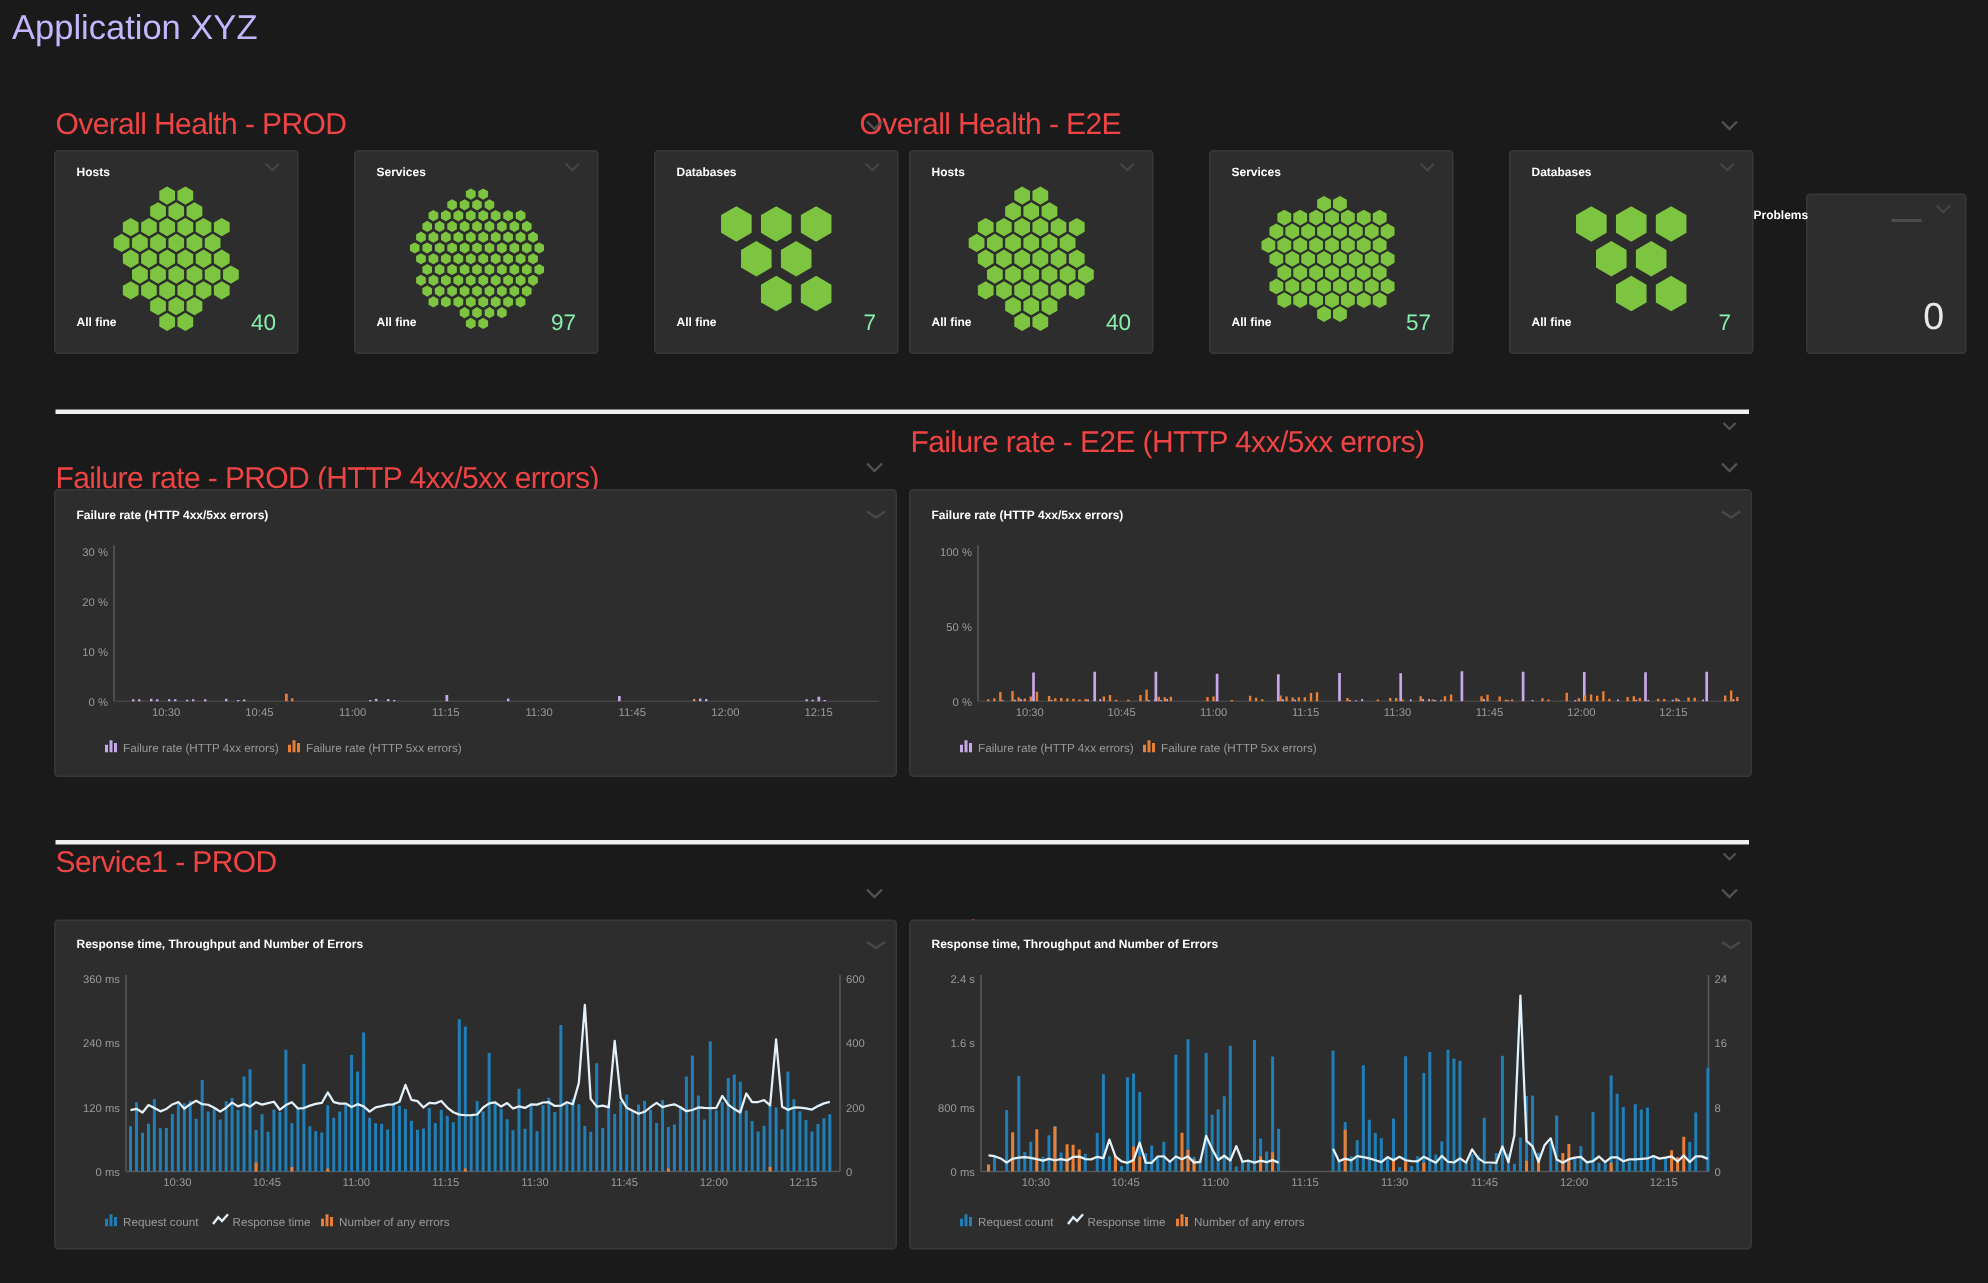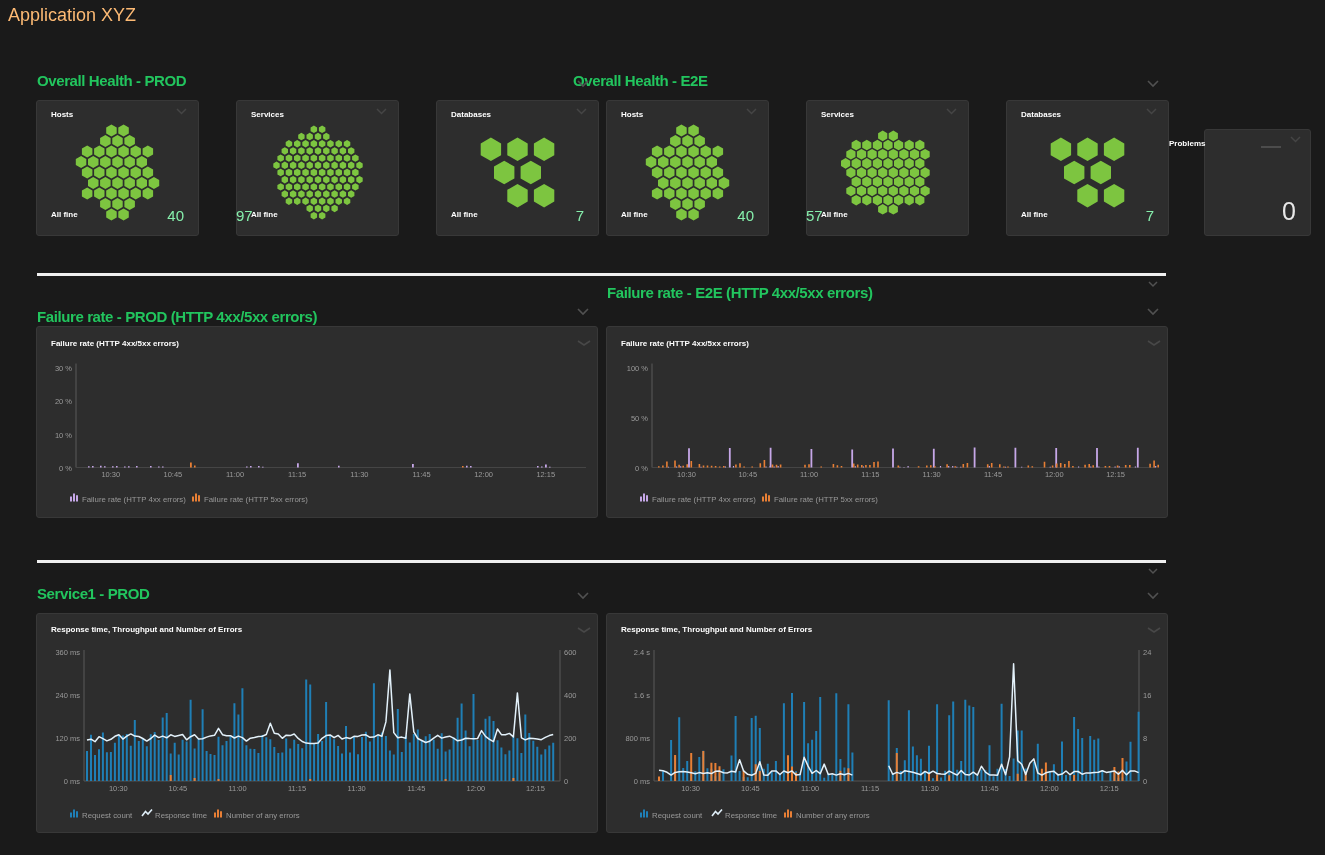--- a/index.html
+++ b/index.html
@@ -1,21 +1,21 @@
 <!DOCTYPE html>
 <html><head><meta charset="utf-8"><style>
 *{margin:0;padding:0;box-sizing:border-box}
 body{width:1325px;height:855px;background:#1a1a1a;font-family:"Liberation Sans",sans-serif;position:relative;overflow:hidden}
 .tile{position:absolute;background:#2d2d2d;border:1px solid #383838;border-radius:3px}
 .lab{position:absolute;font-size:8px;font-weight:bold;color:#fff}
-.sec{position:absolute;font-size:15px;font-weight:bold;color:#22c55e;letter-spacing:-0.4px}
+.sec{position:absolute;font-size:20px;font-weight:normal;color:#ef4444;letter-spacing:-0.4px}
 .num{position:absolute;font-size:15px;color:#86efac}
 .hr{position:absolute;height:3px;background:#f0f0f0}
 </style></head><body>
-<div style="position:absolute;left:8px;top:5px;font-size:18px;color:#fdba74">Application XYZ</div>
+<div style="position:absolute;left:8px;top:5px;font-size:23px;color:#c4b5fd">Application XYZ</div>
 <div class="sec" style="left:37px;top:72px">Overall Health - PROD</div>
 <div class="sec" style="left:573px;top:72px">Overall Health - E2E</div>
 <svg style="position:absolute;left:577px;top:80px" width="12" height="8">
     <polyline points="1,1 6.0,6 11,1" fill="none" stroke="#515151" stroke-width="1.6"></polyline>
   </svg>
 <svg style="position:absolute;left:1147px;top:80px" width="12" height="8">
     <polyline points="1,1 6.0,6 11,1" fill="none" stroke="#515151" stroke-width="1.6"></polyline>
   </svg>
 <div class="tile" style="left:36px;top:100px;width:163px;height:136px"></div>
 <div class="lab" style="left:51px;top:110px">Hosts</div>
@@ -47,24 +47,24 @@
     <polyline points="1,1 5.5,5.5 10,1" fill="none" stroke="#454545" stroke-width="1.5"></polyline>
   </svg>
 <div class="lab" style="left:821px;top:210px">All fine</div>
 <div class="tile" style="left:1006px;top:100px;width:163px;height:136px"></div>
 <div class="lab" style="left:1021px;top:110px">Databases</div>
 <svg style="position:absolute;left:1146px;top:108px" width="11" height="7.5">
     <polyline points="1,1 5.5,5.5 10,1" fill="none" stroke="#454545" stroke-width="1.5"></polyline>
   </svg>
 <div class="lab" style="left:1021px;top:210px">All fine</div>
 <div class="num" style="left:36px;top:207px;width:148px;text-align:right">40</div>
-<div class="num" style="left:236px;top:207px;width:148px;">97</div>
+<div class="num" style="left:236px;top:207px;width:148px;text-align:right">97</div>
 <div class="num" style="left:436px;top:207px;width:148px;text-align:right">7</div>
 <div class="num" style="left:606px;top:207px;width:148px;text-align:right">40</div>
-<div class="num" style="left:806px;top:207px;width:148px;text-align:left">57</div>
+<div class="num" style="left:806px;top:207px;width:148px;text-align:right">57</div>
 <div class="num" style="left:1006px;top:207px;width:148px;text-align:right">7</div>
 <svg style="position:absolute;left:0;top:0" width="1325" height="855">
     <path d="M116.7 127.4L116.7 133.4L111.4 136.5L106.2 133.4L106.2 127.4L111.4 124.4ZM128.8 127.4L128.8 133.4L123.6 136.5L118.3 133.4L118.3 127.4L123.6 124.4ZM110.6 137.9L110.6 144.0L105.4 147.0L100.1 144.0L100.1 137.9L105.4 134.9ZM122.7 137.9L122.7 144.0L117.5 147.0L112.3 144.0L112.3 137.9L117.5 134.9ZM134.9 137.9L134.9 144.0L129.6 147.0L124.4 144.0L124.4 137.9L129.6 134.9ZM92.4 148.4L92.4 154.5L87.2 157.5L81.9 154.5L81.9 148.4L87.2 145.4ZM104.5 148.4L104.5 154.5L99.3 157.5L94.1 154.5L94.1 148.4L99.3 145.4ZM116.7 148.4L116.7 154.5L111.4 157.5L106.2 154.5L106.2 148.4L111.4 145.4ZM128.8 148.4L128.8 154.5L123.6 157.5L118.3 154.5L118.3 148.4L123.6 145.4ZM140.9 148.4L140.9 154.5L135.7 157.5L130.5 154.5L130.5 148.4L135.7 145.4ZM153.1 148.4L153.1 154.5L147.8 157.5L142.6 154.5L142.6 148.4L147.8 145.4ZM86.3 159.0L86.3 165.0L81.1 168.0L75.8 165.0L75.8 159.0L81.1 155.9ZM98.5 159.0L98.5 165.0L93.2 168.0L88.0 165.0L88.0 159.0L93.2 155.9ZM110.6 159.0L110.6 165.0L105.4 168.0L100.1 165.0L100.1 159.0L105.4 155.9ZM122.7 159.0L122.7 165.0L117.5 168.0L112.3 165.0L112.3 159.0L117.5 155.9ZM134.9 159.0L134.9 165.0L129.6 168.0L124.4 165.0L124.4 159.0L129.6 155.9ZM147.0 159.0L147.0 165.0L141.8 168.0L136.5 165.0L136.5 159.0L141.8 155.9ZM92.4 169.5L92.4 175.5L87.2 178.6L81.9 175.5L81.9 169.5L87.2 166.4ZM104.5 169.5L104.5 175.5L99.3 178.6L94.1 175.5L94.1 169.5L99.3 166.4ZM116.7 169.5L116.7 175.5L111.4 178.6L106.2 175.5L106.2 169.5L111.4 166.4ZM128.8 169.5L128.8 175.5L123.6 178.6L118.3 175.5L118.3 169.5L123.6 166.4ZM140.9 169.5L140.9 175.5L135.7 178.6L130.5 175.5L130.5 169.5L135.7 166.4ZM153.1 169.5L153.1 175.5L147.8 178.6L142.6 175.5L142.6 169.5L147.8 166.4ZM98.5 180.0L98.5 186.0L93.2 189.1L88.0 186.0L88.0 180.0L93.2 177.0ZM110.6 180.0L110.6 186.0L105.4 189.1L100.1 186.0L100.1 180.0L105.4 177.0ZM122.7 180.0L122.7 186.0L117.5 189.1L112.3 186.0L112.3 180.0L117.5 177.0ZM134.9 180.0L134.9 186.0L129.6 189.1L124.4 186.0L124.4 180.0L129.6 177.0ZM147.0 180.0L147.0 186.0L141.8 189.1L136.5 186.0L136.5 180.0L141.8 177.0ZM159.2 180.0L159.2 186.0L153.9 189.1L148.7 186.0L148.7 180.0L153.9 177.0ZM92.4 190.5L92.4 196.6L87.2 199.6L81.9 196.6L81.9 190.5L87.2 187.5ZM104.5 190.5L104.5 196.6L99.3 199.6L94.1 196.6L94.1 190.5L99.3 187.5ZM116.7 190.5L116.7 196.6L111.4 199.6L106.2 196.6L106.2 190.5L111.4 187.5ZM128.8 190.5L128.8 196.6L123.6 199.6L118.3 196.6L118.3 190.5L123.6 187.5ZM140.9 190.5L140.9 196.6L135.7 199.6L130.5 196.6L130.5 190.5L135.7 187.5ZM153.1 190.5L153.1 196.6L147.8 199.6L142.6 196.6L142.6 190.5L147.8 187.5ZM110.6 201.0L110.6 207.1L105.4 210.1L100.1 207.1L100.1 201.0L105.4 198.0ZM122.7 201.0L122.7 207.1L117.5 210.1L112.3 207.1L112.3 201.0L117.5 198.0ZM134.9 201.0L134.9 207.1L129.6 210.1L124.4 207.1L124.4 201.0L129.6 198.0ZM116.7 211.6L116.7 217.6L111.4 220.6L106.2 217.6L106.2 211.6L111.4 208.5ZM128.8 211.6L128.8 217.6L123.6 220.6L118.3 217.6L118.3 211.6L123.6 208.5Z" fill="#7dc540"></path>
     <path d="M686.7 127.4L686.7 133.4L681.4 136.5L676.2 133.4L676.2 127.4L681.4 124.4ZM698.8 127.4L698.8 133.4L693.6 136.5L688.3 133.4L688.3 127.4L693.6 124.4ZM680.6 137.9L680.6 144.0L675.4 147.0L670.1 144.0L670.1 137.9L675.4 134.9ZM692.7 137.9L692.7 144.0L687.5 147.0L682.3 144.0L682.3 137.9L687.5 134.9ZM704.9 137.9L704.9 144.0L699.6 147.0L694.4 144.0L694.4 137.9L699.6 134.9ZM662.4 148.4L662.4 154.5L657.1 157.5L651.9 154.5L651.9 148.4L657.1 145.4ZM674.5 148.4L674.5 154.5L669.3 157.5L664.1 154.5L664.1 148.4L669.3 145.4ZM686.7 148.4L686.7 154.5L681.4 157.5L676.2 154.5L676.2 148.4L681.4 145.4ZM698.8 148.4L698.8 154.5L693.6 157.5L688.3 154.5L688.3 148.4L693.6 145.4ZM710.9 148.4L710.9 154.5L705.7 157.5L700.5 154.5L700.5 148.4L705.7 145.4ZM723.1 148.4L723.1 154.5L717.9 157.5L712.6 154.5L712.6 148.4L717.9 145.4ZM656.3 159.0L656.3 165.0L651.1 168.0L645.8 165.0L645.8 159.0L651.1 155.9ZM668.5 159.0L668.5 165.0L663.2 168.0L658.0 165.0L658.0 159.0L663.2 155.9ZM680.6 159.0L680.6 165.0L675.4 168.0L670.1 165.0L670.1 159.0L675.4 155.9ZM692.7 159.0L692.7 165.0L687.5 168.0L682.3 165.0L682.3 159.0L687.5 155.9ZM704.9 159.0L704.9 165.0L699.6 168.0L694.4 165.0L694.4 159.0L699.6 155.9ZM717.0 159.0L717.0 165.0L711.8 168.0L706.5 165.0L706.5 159.0L711.8 155.9ZM662.4 169.5L662.4 175.5L657.1 178.6L651.9 175.5L651.9 169.5L657.1 166.4ZM674.5 169.5L674.5 175.5L669.3 178.6L664.1 175.5L664.1 169.5L669.3 166.4ZM686.7 169.5L686.7 175.5L681.4 178.6L676.2 175.5L676.2 169.5L681.4 166.4ZM698.8 169.5L698.8 175.5L693.6 178.6L688.3 175.5L688.3 169.5L693.6 166.4ZM710.9 169.5L710.9 175.5L705.7 178.6L700.5 175.5L700.5 169.5L705.7 166.4ZM723.1 169.5L723.1 175.5L717.9 178.6L712.6 175.5L712.6 169.5L717.9 166.4ZM668.5 180.0L668.5 186.0L663.2 189.1L658.0 186.0L658.0 180.0L663.2 177.0ZM680.6 180.0L680.6 186.0L675.4 189.1L670.1 186.0L670.1 180.0L675.4 177.0ZM692.7 180.0L692.7 186.0L687.5 189.1L682.3 186.0L682.3 180.0L687.5 177.0ZM704.9 180.0L704.9 186.0L699.6 189.1L694.4 186.0L694.4 180.0L699.6 177.0ZM717.0 180.0L717.0 186.0L711.8 189.1L706.5 186.0L706.5 180.0L711.8 177.0ZM729.2 180.0L729.2 186.0L723.9 189.1L718.7 186.0L718.7 180.0L723.9 177.0ZM662.4 190.5L662.4 196.6L657.1 199.6L651.9 196.6L651.9 190.5L657.1 187.5ZM674.5 190.5L674.5 196.6L669.3 199.6L664.1 196.6L664.1 190.5L669.3 187.5ZM686.7 190.5L686.7 196.6L681.4 199.6L676.2 196.6L676.2 190.5L681.4 187.5ZM698.8 190.5L698.8 196.6L693.6 199.6L688.3 196.6L688.3 190.5L693.6 187.5ZM710.9 190.5L710.9 196.6L705.7 199.6L700.5 196.6L700.5 190.5L705.7 187.5ZM723.1 190.5L723.1 196.6L717.9 199.6L712.6 196.6L712.6 190.5L717.9 187.5ZM680.6 201.0L680.6 207.1L675.4 210.1L670.1 207.1L670.1 201.0L675.4 198.0ZM692.7 201.0L692.7 207.1L687.5 210.1L682.3 207.1L682.3 201.0L687.5 198.0ZM704.9 201.0L704.9 207.1L699.6 210.1L694.4 207.1L694.4 201.0L699.6 198.0ZM686.7 211.6L686.7 217.6L681.4 220.6L676.2 217.6L676.2 211.6L681.4 208.5ZM698.8 211.6L698.8 217.6L693.6 220.6L688.3 217.6L688.3 211.6L693.6 208.5Z" fill="#7dc540"></path>
     <path d="M317.1 127.5L317.1 131.2L313.9 133.1L310.6 131.2L310.6 127.5L313.9 125.6ZM325.4 127.5L325.4 131.2L322.1 133.1L318.9 131.2L318.9 127.5L322.1 125.6ZM304.6 134.7L304.6 138.4L301.4 140.3L298.2 138.4L298.2 134.7L301.4 132.8ZM312.9 134.7L312.9 138.4L309.7 140.3L306.5 138.4L306.5 134.7L309.7 132.8ZM321.2 134.7L321.2 138.4L318.0 140.3L314.8 138.4L314.8 134.7L318.0 132.8ZM329.5 134.7L329.5 138.4L326.3 140.3L323.1 138.4L323.1 134.7L326.3 132.8ZM292.2 141.9L292.2 145.6L288.9 147.5L285.7 145.6L285.7 141.9L288.9 140.0ZM300.5 141.9L300.5 145.6L297.2 147.5L294.0 145.6L294.0 141.9L297.2 140.0ZM308.8 141.9L308.8 145.6L305.6 147.5L302.3 145.6L302.3 141.9L305.6 140.0ZM317.1 141.9L317.1 145.6L313.9 147.5L310.6 145.6L310.6 141.9L313.9 140.0ZM325.4 141.9L325.4 145.6L322.1 147.5L318.9 145.6L318.9 141.9L322.1 140.0ZM333.7 141.9L333.7 145.6L330.4 147.5L327.2 145.6L327.2 141.9L330.4 140.0ZM342.0 141.9L342.0 145.6L338.8 147.5L335.5 145.6L335.5 141.9L338.8 140.0ZM350.3 141.9L350.3 145.6L347.1 147.5L343.8 145.6L343.8 141.9L347.1 140.0ZM288.0 149.1L288.0 152.8L284.8 154.7L281.6 152.8L281.6 149.1L284.8 147.2ZM296.3 149.1L296.3 152.8L293.1 154.7L289.9 152.8L289.9 149.1L293.1 147.2ZM304.6 149.1L304.6 152.8L301.4 154.7L298.2 152.8L298.2 149.1L301.4 147.2ZM312.9 149.1L312.9 152.8L309.7 154.7L306.5 152.8L306.5 149.1L309.7 147.2ZM321.2 149.1L321.2 152.8L318.0 154.7L314.8 152.8L314.8 149.1L318.0 147.2ZM329.5 149.1L329.5 152.8L326.3 154.7L323.1 152.8L323.1 149.1L326.3 147.2ZM337.8 149.1L337.8 152.8L334.6 154.7L331.4 152.8L331.4 149.1L334.6 147.2ZM346.1 149.1L346.1 152.8L342.9 154.7L339.7 152.8L339.7 149.1L342.9 147.2ZM354.4 149.1L354.4 152.8L351.2 154.7L348.0 152.8L348.0 149.1L351.2 147.2ZM283.9 156.3L283.9 160.0L280.6 161.8L277.4 160.0L277.4 156.3L280.6 154.4ZM292.2 156.3L292.2 160.0L288.9 161.8L285.7 160.0L285.7 156.3L288.9 154.4ZM300.5 156.3L300.5 160.0L297.2 161.8L294.0 160.0L294.0 156.3L297.2 154.4ZM308.8 156.3L308.8 160.0L305.6 161.8L302.3 160.0L302.3 156.3L305.6 154.4ZM317.1 156.3L317.1 160.0L313.9 161.8L310.6 160.0L310.6 156.3L313.9 154.4ZM325.4 156.3L325.4 160.0L322.1 161.8L318.9 160.0L318.9 156.3L322.1 154.4ZM333.7 156.3L333.7 160.0L330.4 161.8L327.2 160.0L327.2 156.3L330.4 154.4ZM342.0 156.3L342.0 160.0L338.8 161.8L335.5 160.0L335.5 156.3L338.8 154.4ZM350.3 156.3L350.3 160.0L347.1 161.8L343.8 160.0L343.8 156.3L347.1 154.4ZM358.6 156.3L358.6 160.0L355.4 161.8L352.1 160.0L352.1 156.3L355.4 154.4ZM279.7 163.4L279.7 167.2L276.5 169.0L273.3 167.2L273.3 163.4L276.5 161.6ZM288.0 163.4L288.0 167.2L284.8 169.0L281.6 167.2L281.6 163.4L284.8 161.6ZM296.3 163.4L296.3 167.2L293.1 169.0L289.9 167.2L289.9 163.4L293.1 161.6ZM304.6 163.4L304.6 167.2L301.4 169.0L298.2 167.2L298.2 163.4L301.4 161.6ZM312.9 163.4L312.9 167.2L309.7 169.0L306.5 167.2L306.5 163.4L309.7 161.6ZM321.2 163.4L321.2 167.2L318.0 169.0L314.8 167.2L314.8 163.4L318.0 161.6ZM329.5 163.4L329.5 167.2L326.3 169.0L323.1 167.2L323.1 163.4L326.3 161.6ZM337.8 163.4L337.8 167.2L334.6 169.0L331.4 167.2L331.4 163.4L334.6 161.6ZM346.1 163.4L346.1 167.2L342.9 169.0L339.7 167.2L339.7 163.4L342.9 161.6ZM354.4 163.4L354.4 167.2L351.2 169.0L348.0 167.2L348.0 163.4L351.2 161.6ZM362.7 163.4L362.7 167.2L359.5 169.0L356.3 167.2L356.3 163.4L359.5 161.6ZM283.9 170.6L283.9 174.4L280.6 176.2L277.4 174.4L277.4 170.6L280.6 168.8ZM292.2 170.6L292.2 174.4L288.9 176.2L285.7 174.4L285.7 170.6L288.9 168.8ZM300.5 170.6L300.5 174.4L297.2 176.2L294.0 174.4L294.0 170.6L297.2 168.8ZM308.8 170.6L308.8 174.4L305.6 176.2L302.3 174.4L302.3 170.6L305.6 168.8ZM317.1 170.6L317.1 174.4L313.9 176.2L310.6 174.4L310.6 170.6L313.9 168.8ZM325.4 170.6L325.4 174.4L322.1 176.2L318.9 174.4L318.9 170.6L322.1 168.8ZM333.7 170.6L333.7 174.4L330.4 176.2L327.2 174.4L327.2 170.6L330.4 168.8ZM342.0 170.6L342.0 174.4L338.8 176.2L335.5 174.4L335.5 170.6L338.8 168.8ZM350.3 170.6L350.3 174.4L347.1 176.2L343.8 174.4L343.8 170.6L347.1 168.8ZM358.6 170.6L358.6 174.4L355.4 176.2L352.1 174.4L352.1 170.6L355.4 168.8ZM288.0 177.8L288.0 181.6L284.8 183.4L281.6 181.6L281.6 177.8L284.8 176.0ZM296.3 177.8L296.3 181.6L293.1 183.4L289.9 181.6L289.9 177.8L293.1 176.0ZM304.6 177.8L304.6 181.6L301.4 183.4L298.2 181.6L298.2 177.8L301.4 176.0ZM312.9 177.8L312.9 181.6L309.7 183.4L306.5 181.6L306.5 177.8L309.7 176.0ZM321.2 177.8L321.2 181.6L318.0 183.4L314.8 181.6L314.8 177.8L318.0 176.0ZM329.5 177.8L329.5 181.6L326.3 183.4L323.1 181.6L323.1 177.8L326.3 176.0ZM337.8 177.8L337.8 181.6L334.6 183.4L331.4 181.6L331.4 177.8L334.6 176.0ZM346.1 177.8L346.1 181.6L342.9 183.4L339.7 181.6L339.7 177.8L342.9 176.0ZM354.4 177.8L354.4 181.6L351.2 183.4L348.0 181.6L348.0 177.8L351.2 176.0ZM362.7 177.8L362.7 181.6L359.5 183.4L356.3 181.6L356.3 177.8L359.5 176.0ZM283.9 185.0L283.9 188.7L280.6 190.6L277.4 188.7L277.4 185.0L280.6 183.2ZM292.2 185.0L292.2 188.7L288.9 190.6L285.7 188.7L285.7 185.0L288.9 183.2ZM300.5 185.0L300.5 188.7L297.2 190.6L294.0 188.7L294.0 185.0L297.2 183.2ZM308.8 185.0L308.8 188.7L305.6 190.6L302.3 188.7L302.3 185.0L305.6 183.2ZM317.1 185.0L317.1 188.7L313.9 190.6L310.6 188.7L310.6 185.0L313.9 183.2ZM325.4 185.0L325.4 188.7L322.1 190.6L318.9 188.7L318.9 185.0L322.1 183.2ZM333.7 185.0L333.7 188.7L330.4 190.6L327.2 188.7L327.2 185.0L330.4 183.2ZM342.0 185.0L342.0 188.7L338.8 190.6L335.5 188.7L335.5 185.0L338.8 183.2ZM350.3 185.0L350.3 188.7L347.1 190.6L343.8 188.7L343.8 185.0L347.1 183.2ZM358.6 185.0L358.6 188.7L355.4 190.6L352.1 188.7L352.1 185.0L355.4 183.2ZM288.0 192.2L288.0 195.9L284.8 197.8L281.6 195.9L281.6 192.2L284.8 190.3ZM296.3 192.2L296.3 195.9L293.1 197.8L289.9 195.9L289.9 192.2L293.1 190.3ZM304.6 192.2L304.6 195.9L301.4 197.8L298.2 195.9L298.2 192.2L301.4 190.3ZM312.9 192.2L312.9 195.9L309.7 197.8L306.5 195.9L306.5 192.2L309.7 190.3ZM321.2 192.2L321.2 195.9L318.0 197.8L314.8 195.9L314.8 192.2L318.0 190.3ZM329.5 192.2L329.5 195.9L326.3 197.8L323.1 195.9L323.1 192.2L326.3 190.3ZM337.8 192.2L337.8 195.9L334.6 197.8L331.4 195.9L331.4 192.2L334.6 190.3ZM346.1 192.2L346.1 195.9L342.9 197.8L339.7 195.9L339.7 192.2L342.9 190.3ZM354.4 192.2L354.4 195.9L351.2 197.8L348.0 195.9L348.0 192.2L351.2 190.3ZM292.2 199.4L292.2 203.1L288.9 205.0L285.7 203.1L285.7 199.4L288.9 197.5ZM300.5 199.4L300.5 203.1L297.2 205.0L294.0 203.1L294.0 199.4L297.2 197.5ZM308.8 199.4L308.8 203.1L305.6 205.0L302.3 203.1L302.3 199.4L305.6 197.5ZM317.1 199.4L317.1 203.1L313.9 205.0L310.6 203.1L310.6 199.4L313.9 197.5ZM325.4 199.4L325.4 203.1L322.1 205.0L318.9 203.1L318.9 199.4L322.1 197.5ZM333.7 199.4L333.7 203.1L330.4 205.0L327.2 203.1L327.2 199.4L330.4 197.5ZM342.0 199.4L342.0 203.1L338.8 205.0L335.5 203.1L335.5 199.4L338.8 197.5ZM350.3 199.4L350.3 203.1L347.1 205.0L343.8 203.1L343.8 199.4L347.1 197.5ZM312.9 206.6L312.9 210.3L309.7 212.2L306.5 210.3L306.5 206.6L309.7 204.7ZM321.2 206.6L321.2 210.3L318.0 212.2L314.8 210.3L314.8 206.6L318.0 204.7ZM329.5 206.6L329.5 210.3L326.3 212.2L323.1 210.3L323.1 206.6L326.3 204.7ZM337.8 206.6L337.8 210.3L334.6 212.2L331.4 210.3L331.4 206.6L334.6 204.7ZM317.1 213.8L317.1 217.5L313.9 219.4L310.6 217.5L310.6 213.8L313.9 211.9ZM325.4 213.8L325.4 217.5L322.1 219.4L318.9 217.5L318.9 213.8L322.1 211.9Z" fill="#7dc540"></path>
     <path d="M887.3 133.2L887.3 138.5L882.7 141.2L878.1 138.5L878.1 133.2L882.7 130.6ZM897.9 133.2L897.9 138.5L893.3 141.2L888.7 138.5L888.7 133.2L893.3 130.6ZM860.8 142.4L860.8 147.7L856.2 150.3L851.6 147.7L851.6 142.4L856.2 139.8ZM871.4 142.4L871.4 147.7L866.8 150.3L862.2 147.7L862.2 142.4L866.8 139.8ZM882.0 142.4L882.0 147.7L877.4 150.3L872.8 147.7L872.8 142.4L877.4 139.8ZM892.6 142.4L892.6 147.7L888.0 150.3L883.4 147.7L883.4 142.4L888.0 139.8ZM903.2 142.4L903.2 147.7L898.6 150.3L894.0 147.7L894.0 142.4L898.6 139.8ZM913.8 142.4L913.8 147.7L909.2 150.3L904.6 147.7L904.6 142.4L909.2 139.8ZM924.4 142.4L924.4 147.7L919.8 150.3L915.2 147.7L915.2 142.4L919.8 139.8ZM855.5 151.6L855.5 156.9L850.9 159.5L846.3 156.9L846.3 151.6L850.9 149.0ZM866.1 151.6L866.1 156.9L861.5 159.5L856.9 156.9L856.9 151.6L861.5 149.0ZM876.7 151.6L876.7 156.9L872.1 159.5L867.5 156.9L867.5 151.6L872.1 149.0ZM887.3 151.6L887.3 156.9L882.7 159.5L878.1 156.9L878.1 151.6L882.7 149.0ZM897.9 151.6L897.9 156.9L893.3 159.5L888.7 156.9L888.7 151.6L893.3 149.0ZM908.5 151.6L908.5 156.9L903.9 159.5L899.3 156.9L899.3 151.6L903.9 149.0ZM919.1 151.6L919.1 156.9L914.5 159.5L909.9 156.9L909.9 151.6L914.5 149.0ZM929.7 151.6L929.7 156.9L925.1 159.5L920.5 156.9L920.5 151.6L925.1 149.0ZM850.2 160.8L850.2 166.1L845.6 168.7L841.0 166.1L841.0 160.8L845.6 158.1ZM860.8 160.8L860.8 166.1L856.2 168.7L851.6 166.1L851.6 160.8L856.2 158.1ZM871.4 160.8L871.4 166.1L866.8 168.7L862.2 166.1L862.2 160.8L866.8 158.1ZM882.0 160.8L882.0 166.1L877.4 168.7L872.8 166.1L872.8 160.8L877.4 158.1ZM892.6 160.8L892.6 166.1L888.0 168.7L883.4 166.1L883.4 160.8L888.0 158.1ZM903.2 160.8L903.2 166.1L898.6 168.7L894.0 166.1L894.0 160.8L898.6 158.1ZM913.8 160.8L913.8 166.1L909.2 168.7L904.6 166.1L904.6 160.8L909.2 158.1ZM924.4 160.8L924.4 166.1L919.8 168.7L915.2 166.1L915.2 160.8L919.8 158.1ZM855.5 170.0L855.5 175.2L850.9 177.9L846.3 175.2L846.3 170.0L850.9 167.3ZM866.1 170.0L866.1 175.2L861.5 177.9L856.9 175.2L856.9 170.0L861.5 167.3ZM876.7 170.0L876.7 175.2L872.1 177.9L867.5 175.2L867.5 170.0L872.1 167.3ZM887.3 170.0L887.3 175.2L882.7 177.9L878.1 175.2L878.1 170.0L882.7 167.3ZM897.9 170.0L897.9 175.2L893.3 177.9L888.7 175.2L888.7 170.0L893.3 167.3ZM908.5 170.0L908.5 175.2L903.9 177.9L899.3 175.2L899.3 170.0L903.9 167.3ZM919.1 170.0L919.1 175.2L914.5 177.9L909.9 175.2L909.9 170.0L914.5 167.3ZM929.7 170.0L929.7 175.2L925.1 177.9L920.5 175.2L920.5 170.0L925.1 167.3ZM860.8 179.1L860.8 184.4L856.2 187.1L851.6 184.4L851.6 179.1L856.2 176.5ZM871.4 179.1L871.4 184.4L866.8 187.1L862.2 184.4L862.2 179.1L866.8 176.5ZM882.0 179.1L882.0 184.4L877.4 187.1L872.8 184.4L872.8 179.1L877.4 176.5ZM892.6 179.1L892.6 184.4L888.0 187.1L883.4 184.4L883.4 179.1L888.0 176.5ZM903.2 179.1L903.2 184.4L898.6 187.1L894.0 184.4L894.0 179.1L898.6 176.5ZM913.8 179.1L913.8 184.4L909.2 187.1L904.6 184.4L904.6 179.1L909.2 176.5ZM924.4 179.1L924.4 184.4L919.8 187.1L915.2 184.4L915.2 179.1L919.8 176.5ZM855.5 188.3L855.5 193.6L850.9 196.2L846.3 193.6L846.3 188.3L850.9 185.7ZM866.1 188.3L866.1 193.6L861.5 196.2L856.9 193.6L856.9 188.3L861.5 185.7ZM876.7 188.3L876.7 193.6L872.1 196.2L867.5 193.6L867.5 188.3L872.1 185.7ZM887.3 188.3L887.3 193.6L882.7 196.2L878.1 193.6L878.1 188.3L882.7 185.7ZM897.9 188.3L897.9 193.6L893.3 196.2L888.7 193.6L888.7 188.3L893.3 185.7ZM908.5 188.3L908.5 193.6L903.9 196.2L899.3 193.6L899.3 188.3L903.9 185.7ZM919.1 188.3L919.1 193.6L914.5 196.2L909.9 193.6L909.9 188.3L914.5 185.7ZM929.7 188.3L929.7 193.6L925.1 196.2L920.5 193.6L920.5 188.3L925.1 185.7ZM860.8 197.5L860.8 202.8L856.2 205.4L851.6 202.8L851.6 197.5L856.2 194.9ZM871.4 197.5L871.4 202.8L866.8 205.4L862.2 202.8L862.2 197.5L866.8 194.9ZM882.0 197.5L882.0 202.8L877.4 205.4L872.8 202.8L872.8 197.5L877.4 194.9ZM892.6 197.5L892.6 202.8L888.0 205.4L883.4 202.8L883.4 197.5L888.0 194.9ZM903.2 197.5L903.2 202.8L898.6 205.4L894.0 202.8L894.0 197.5L898.6 194.9ZM913.8 197.5L913.8 202.8L909.2 205.4L904.6 202.8L904.6 197.5L909.2 194.9ZM924.4 197.5L924.4 202.8L919.8 205.4L915.2 202.8L915.2 197.5L919.8 194.9ZM887.3 206.7L887.3 212.0L882.7 214.6L878.1 212.0L878.1 206.7L882.7 204.0ZM897.9 206.7L897.9 212.0L893.3 214.6L888.7 212.0L888.7 206.7L893.3 204.0Z" fill="#7dc540"></path>
     <path d="M501.1 143.4L501.1 155.2L490.9 161.1L480.7 155.2L480.7 143.4L490.9 137.5ZM527.7 143.4L527.7 155.2L517.5 161.1L507.3 155.2L507.3 143.4L517.5 137.5ZM554.3 143.4L554.3 155.2L544.1 161.1L533.9 155.2L533.9 143.4L544.1 137.5ZM514.4 166.6L514.4 178.4L504.2 184.3L494.0 178.4L494.0 166.6L504.2 160.7ZM541.0 166.6L541.0 178.4L530.8 184.3L520.6 178.4L520.6 166.6L530.8 160.7ZM527.7 189.8L527.7 201.6L517.5 207.5L507.3 201.6L507.3 189.8L517.5 183.9ZM554.3 189.8L554.3 201.6L544.1 207.5L533.9 201.6L533.9 189.8L544.1 183.9Z" fill="#7dc540"></path>
     <path d="M1071.1 143.4L1071.1 155.2L1060.9 161.1L1050.7 155.2L1050.7 143.4L1060.9 137.5ZM1097.7 143.4L1097.7 155.2L1087.5 161.1L1077.3 155.2L1077.3 143.4L1087.5 137.5ZM1124.3 143.4L1124.3 155.2L1114.1 161.1L1103.9 155.2L1103.9 143.4L1114.1 137.5ZM1084.4 166.6L1084.4 178.4L1074.2 184.3L1064.0 178.4L1064.0 166.6L1074.2 160.7ZM1111.0 166.6L1111.0 178.4L1100.8 184.3L1090.6 178.4L1090.6 166.6L1100.8 160.7ZM1097.7 189.8L1097.7 201.6L1087.5 207.5L1077.3 201.6L1077.3 189.8L1087.5 183.9ZM1124.3 189.8L1124.3 201.6L1114.1 207.5L1103.9 201.6L1103.9 189.8L1114.1 183.9Z" fill="#7dc540"></path>
   </svg>
 <div class="tile" style="left:1204px;top:129px;width:107px;height:107px"></div>
@@ -132,21 +132,21 @@
     <text x="387.0" y="151.0" font-size="7.5" fill="#9a9a9a" text-anchor="middle" font-weight="normal">11:45</text>
     <text x="448.3" y="151.0" font-size="7.5" fill="#9a9a9a" text-anchor="middle" font-weight="normal">12:00</text>
     <text x="509.6" y="151.0" font-size="7.5" fill="#9a9a9a" text-anchor="middle" font-weight="normal">12:15</text>
     <path d="M82.1 141.5v-19.2h1.8v19.2zM122.9 141.5v-19.6h1.8v19.6zM163.7 141.5v-19.7h1.8v19.7zM204.5 141.5v-18.4h1.8v18.4zM245.3 141.5v-18.0h1.8v18.0zM286.1 141.5v-18.9h1.8v18.9zM326.9 141.5v-18.7h1.8v18.7zM367.7 141.5v-20.0h1.8v20.0zM408.5 141.5v-19.7h1.8v19.7zM449.3 141.5v-19.5h1.8v19.5zM490.1 141.5v-19.4h1.8v19.4zM530.9 141.5v-19.7h1.8v19.7zM61.9 141.5v-0.7h1.2v0.7zM70.0 141.5v-1.0h1.2v1.0zM74.1 141.5v-1.3h1.2v1.3zM94.4 141.5v-0.8h1.2v0.8zM118.8 141.5v-1.1h1.2v1.1zM126.9 141.5v-1.5h1.2v1.5zM159.4 141.5v-0.9h1.2v0.9zM163.4 141.5v-1.5h1.2v1.5zM167.5 141.5v-0.9h1.2v0.9zM171.5 141.5v-1.5h1.2v1.5zM248.7 141.5v-1.3h1.2v1.3zM256.8 141.5v-1.0h1.2v1.0zM293.3 141.5v-0.8h1.2v0.8zM297.4 141.5v-0.6h1.2v0.6zM301.5 141.5v-1.5h1.2v1.5zM333.9 141.5v-1.4h1.2v1.4zM342.1 141.5v-1.5h1.2v1.5zM346.1 141.5v-1.5h1.2v1.5zM350.2 141.5v-0.8h1.2v0.8zM354.2 141.5v-0.8h1.2v0.8zM382.7 141.5v-1.5h1.2v1.5zM398.9 141.5v-0.7h1.2v0.7zM415.1 141.5v-0.8h1.2v0.8zM443.6 141.5v-0.8h1.2v0.8zM472.0 141.5v-1.1h1.2v1.1zM484.2 141.5v-1.0h1.2v1.0zM492.3 141.5v-0.9h1.2v0.9zM508.5 141.5v-1.0h1.2v1.0zM512.6 141.5v-1.2h1.2v1.2zM528.8 141.5v-1.1h1.2v1.1zM549.1 141.5v-1.4h1.2v1.4z" fill="#c6a7e8"></path>
     <path d="M52.0 141.5v-1.3h1.6v1.3zM56.1 141.5v-2.0h1.6v2.0zM60.1 141.5v-6.1h1.6v6.1zM68.2 141.5v-6.9h1.6v6.9zM72.3 141.5v-2.7h1.6v2.7zM76.4 141.5v-1.8h1.6v1.8zM80.4 141.5v-3.2h1.6v3.2zM84.5 141.5v-6.4h1.6v6.4zM92.6 141.5v-3.5h1.6v3.5zM96.7 141.5v-2.0h1.6v2.0zM100.7 141.5v-2.1h1.6v2.1zM104.8 141.5v-1.8h1.6v1.8zM108.8 141.5v-1.6h1.6v1.6zM112.9 141.5v-1.1h1.6v1.1zM117.0 141.5v-1.5h1.6v1.5zM129.1 141.5v-3.1h1.6v3.1zM133.2 141.5v-4.2h1.6v4.2zM137.3 141.5v-1.0h1.6v1.0zM145.4 141.5v-1.0h1.6v1.0zM153.5 141.5v-4.2h1.6v4.2zM157.6 141.5v-7.6h1.6v7.6zM165.7 141.5v-3.0h1.6v3.0zM169.7 141.5v-2.7h1.6v2.7zM173.8 141.5v-3.0h1.6v3.0zM198.2 141.5v-2.8h1.6v2.8zM202.2 141.5v-3.2h1.6v3.2zM214.4 141.5v-0.9h1.6v0.9zM226.6 141.5v-3.6h1.6v3.6zM230.6 141.5v-2.3h1.6v2.3zM234.7 141.5v-1.4h1.6v1.4zM246.9 141.5v-3.9h1.6v3.9zM250.9 141.5v-3.1h1.6v3.1zM255.0 141.5v-2.5h1.6v2.5zM259.1 141.5v-2.6h1.6v2.6zM263.1 141.5v-2.6h1.6v2.6zM267.2 141.5v-5.5h1.6v5.5zM271.2 141.5v-6.0h1.6v6.0zM291.5 141.5v-2.1h1.6v2.1zM311.8 141.5v-1.2h1.6v1.2zM320.0 141.5v-2.1h1.6v2.1zM324.0 141.5v-2.2h1.6v2.2zM328.1 141.5v-1.3h1.6v1.3zM340.3 141.5v-3.3h1.6v3.3zM348.4 141.5v-1.2h1.6v1.2zM356.5 141.5v-3.4h1.6v3.4zM360.6 141.5v-4.5h1.6v4.5zM380.9 141.5v-3.3h1.6v3.3zM384.9 141.5v-4.4h1.6v4.4zM393.0 141.5v-3.2h1.6v3.2zM397.1 141.5v-1.0h1.6v1.0zM401.2 141.5v-1.1h1.6v1.1zM421.5 141.5v-2.0h1.6v2.0zM425.5 141.5v-1.2h1.6v1.2zM437.7 141.5v-5.7h1.6v5.7zM445.8 141.5v-2.0h1.6v2.0zM449.9 141.5v-3.9h1.6v3.9zM453.9 141.5v-4.5h1.6v4.5zM458.0 141.5v-3.6h1.6v3.6zM462.1 141.5v-6.6h1.6v6.6zM466.1 141.5v-1.6h1.6v1.6zM478.3 141.5v-2.8h1.6v2.8zM482.4 141.5v-3.4h1.6v3.4zM486.4 141.5v-2.2h1.6v2.2zM498.6 141.5v-1.6h1.6v1.6zM502.7 141.5v-1.5h1.6v1.5zM510.8 141.5v-2.0h1.6v2.0zM518.9 141.5v-2.5h1.6v2.5zM523.0 141.5v-2.4h1.6v2.4zM543.3 141.5v-3.8h1.6v3.8zM547.3 141.5v-7.1h1.6v7.1zM551.4 141.5v-2.8h1.6v2.8z" fill="#e87f35"></path>
     <path d="M34 175.5v-5h2v5zM37 175.5v-8h2v8zM40 175.5v-6.2h2v6.2z" fill="#c6a7e8"></path>
     <text x="46.0" y="175.5" font-size="7.8" fill="#999999" text-anchor="start" font-weight="normal">Failure rate (HTTP 4xx errors)</text>
     <path d="M156 175.5v-5h2v5zM159 175.5v-8h2v8zM162 175.5v-6.2h2v6.2z" fill="#e87f35"></path>
     <text x="168.0" y="175.5" font-size="7.8" fill="#999999" text-anchor="start" font-weight="normal">Failure rate (HTTP 5xx errors)</text>
   </svg>
-<div class="sec" style="left:37px;top:585px">Service1 - PROD</div>
+<div class="sec" style="left:37px;top:564px">Service1 - PROD</div>
 <div class="sec" style="left:607px;top:610px">Service1 - E2E</div>
 <svg style="position:absolute;left:577px;top:592px" width="12" height="8">
     <polyline points="1,1 6.0,6 11,1" fill="none" stroke="#515151" stroke-width="1.6"></polyline>
   </svg>
 <svg style="position:absolute;left:1147px;top:592px" width="12" height="8">
     <polyline points="1,1 6.0,6 11,1" fill="none" stroke="#515151" stroke-width="1.6"></polyline>
   </svg>
 <div class="tile" style="left:36px;top:613px;width:562px;height:220px"></div>
 <div class="tile" style="left:606px;top:613px;width:562px;height:220px"></div>
 <svg style="position:absolute;left:36px;top:613px" width="562" height="220" font-family="Liberation Sans, sans-serif">

